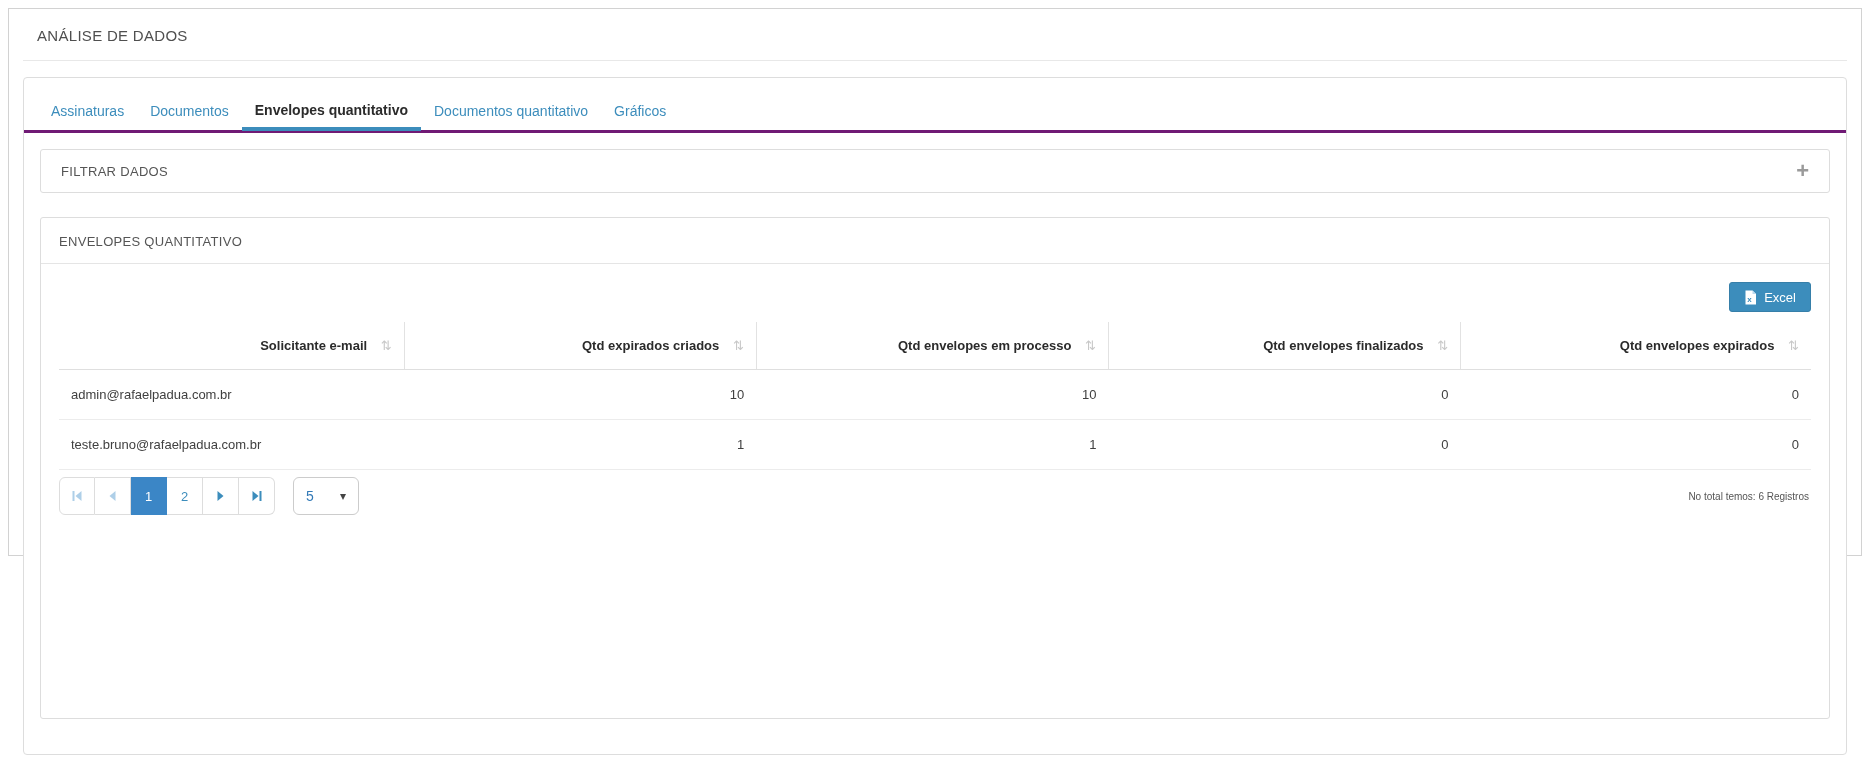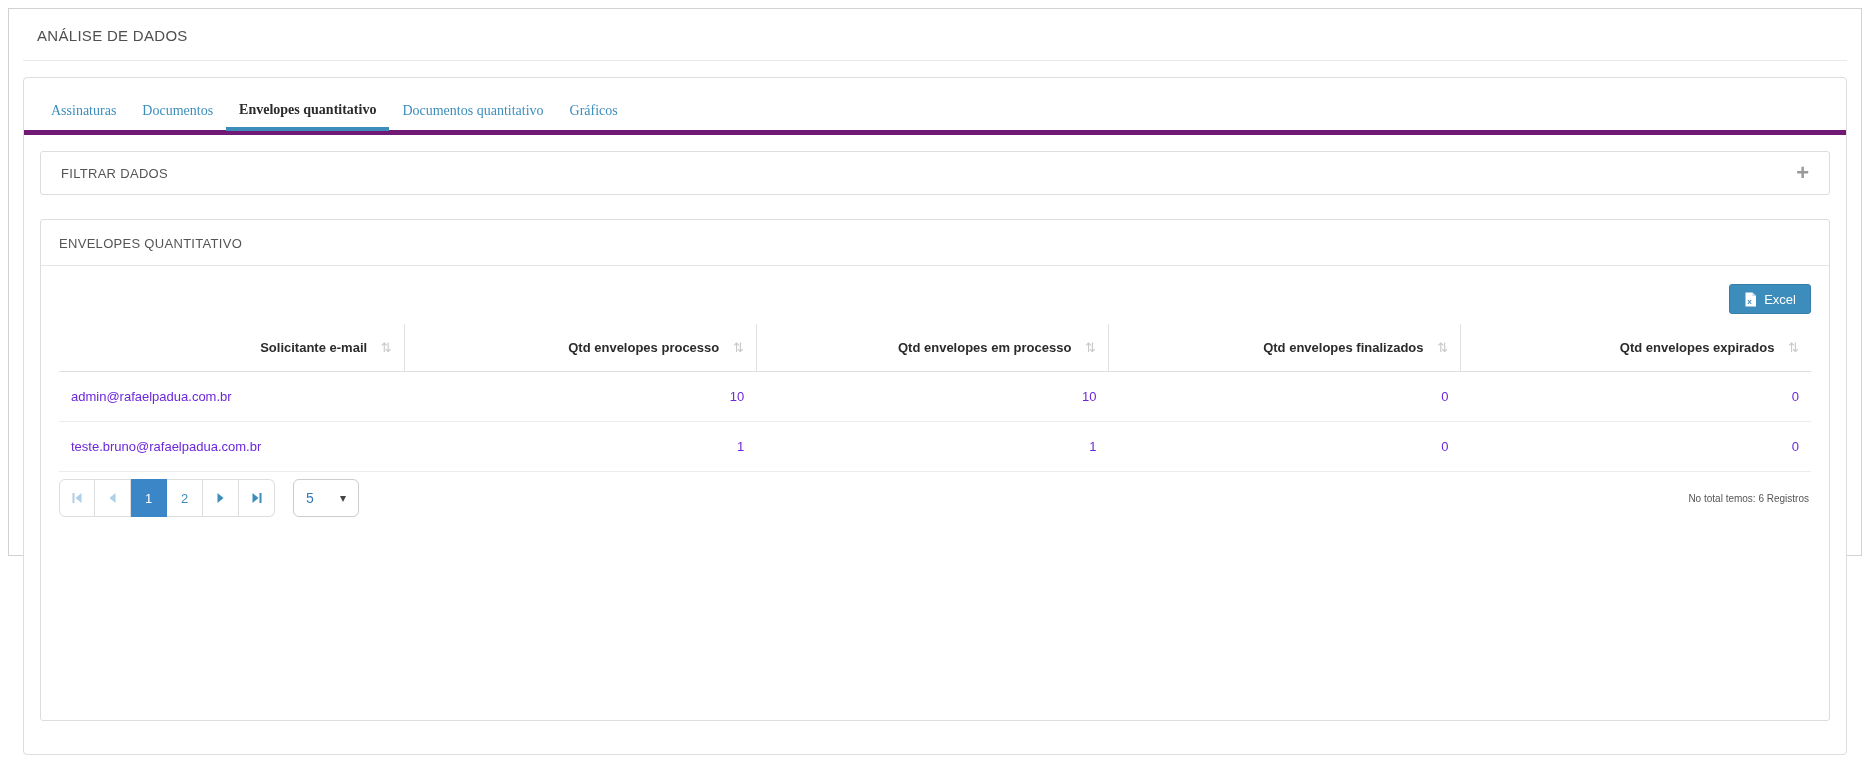--- a/index.html
+++ b/index.html
@@ -21,22 +21,21 @@
 
   .tab-panel {
     margin:16px 14px 0 14px; height:678px;
     border:1px solid #ddd; border-radius:4px; background:#fff;
   }
 
   
   .tab-bar {
     display:flex; align-items:flex-end;
     padding:14px 14px 0 14px;
-    border-bottom:5px solid #701a75;
-    font-family:Liberation Serif, serif;
+    border-bottom:3px solid #701a75;
   }
   .tab {
     padding:10px 13px 12px 13px;
     margin-bottom:-1px;
     font-size:14px; color:#3c8dbc; cursor:pointer; white-space:nowrap;
   }
   .tab.active {
     color:#2b2b2b; font-weight:bold;
     border-bottom:4px solid #3c8dbc;
     padding-bottom:9px;
@@ -76,21 +75,21 @@
   table { width:100%; border-collapse:collapse; table-layout:fixed; margin-top:2px; }
   col.c1{width:19.7%;} col.c2{width:20.1%;} col.c3{width:20.1%;} col.c4{width:20.1%;} col.c5{width:20%;}
   th {
     text-align:right; font-size:13px; font-weight:bold; color:#2b2b2b;
     padding:16px 12px; border-bottom:1px solid #dfdfdf; cursor:pointer;
     white-space:nowrap; overflow:hidden;
   }
   th:not(:last-child){ border-right:1px solid #e2e2e2; }
   .sort-icon { color:#c8c8c8; font-size:13px; margin-left:10px; font-weight:normal; }
   td {
-    font-size:13px; color:#6d28d9; padding:17px 12px;
+    font-size:13px; color:#404040; padding:17px 12px;
     border-bottom:1px solid #ececec;
   }
   td.num { text-align:right; }
 
   
   .pager-row {
     display:flex; align-items:center; justify-content:space-between;
     margin-top:7px;
   }
   .pager-left { display:flex; align-items:center; gap:18px; }
@@ -162,21 +161,21 @@
               <col class="c4">
               <col class="c5">
             </colgroup>
           <thead>
             <tr>
               <th>
                 <span>Solicitante e-mail</span>
                 <span class="sort-icon">⇅</span>
               </th>
               <th>
-                <span>Qtd envelopes processo</span>
+                <span>Qtd expirados criados</span>
                 <span class="sort-icon">⇅</span>
               </th>
               <th>
                 <span>Qtd envelopes em processo</span>
                 <span class="sort-icon">⇅</span>
               </th>
               <th>
                 <span>Qtd envelopes finalizados</span>
                 <span class="sort-icon">⇅</span>
               </th>

